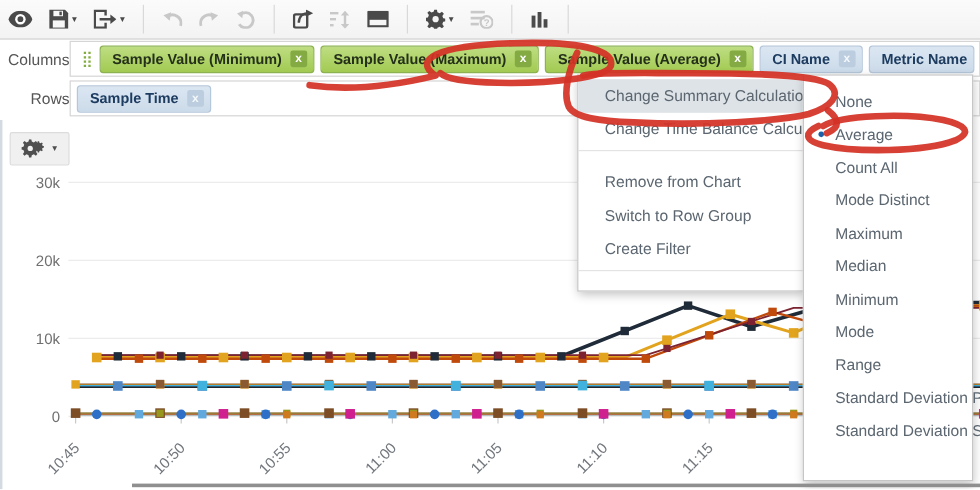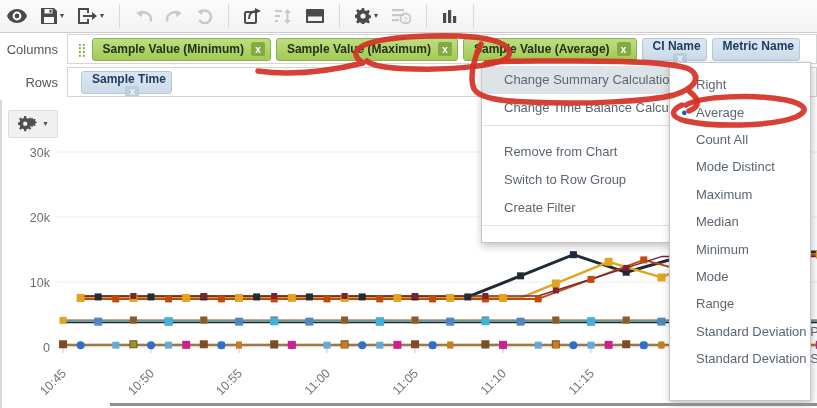--- a/index.html
+++ b/index.html
@@ -11,28 +11,28 @@
            display:flex;align-items:center;}
   .tbtn{height:26px;display:flex;align-items:center;justify-content:center;padding:0 7px;
         color:#4a4a4a;cursor:pointer;}
   .tbtn.disabled{color:#c8c8c8;cursor:default;}
   .tbtn svg{display:block;}
   .tcaret{font-size:8px;margin-left:3px;line-height:1;}
   .tsep{width:1px;height:24px;background:#d9d9d9;margin:0 8px;}
   
   .shelf{position:absolute;left:0;width:817px;height:30px;display:flex;align-items:center;}
   #shelf-columns{top:34px;} #shelf-rows{top:67px;}
-  .shelf-label{width:58px;text-align:right;margin-right:9px;font-size:13px;color:#555;flex:none;}
+  .shelf-label{width:58px;text-align:right;font-size:13px;color:#555;flex:none;}
   .shelf-box{flex:1;height:28px;border:1px solid #d5d5d5;background:#fff;display:flex;
              align-items:center;padding-left:5px;overflow:hidden;}
   .grip{color:#84ad41;font-size:13px;margin:0 7px 0 4px;letter-spacing:-2px;flex:none;}
   .pill{display:inline-flex;align-items:center;height:21px;border-radius:3px;font-size:12px;
         font-weight:bold;padding:0 5px 0 10px;margin-right:5px;white-space:nowrap;cursor:pointer;flex:none;}
   .pill.measure{background:linear-gradient(#bedd82,#a2ca52);border:1px solid #8cb251;color:#24301a;}
-  .pill.dimension{background:linear-gradient(#dbe6f2,#ccdbea);border:1px solid #b5c7da;color:#1d3c60;flex-direction:column;}
+  .pill.dimension{background:linear-gradient(#dbe6f2,#ccdbea);border:1px solid #b5c7da;color:#1d3c60;}
   .pill .px{width:14px;height:14px;margin-left:7px;border-radius:2px;font-size:10px;font-weight:bold;
             display:flex;align-items:center;justify-content:center;}
   .pill.measure .px{background:#83aa43;color:#fff;}
   .pill.dimension .px{background:#bccddf;color:#f4f8fb;}
   
   #gear-btn{position:absolute;left:8px;top:110px;width:48px;height:26px;background:#f0f0f0;
             border:1px solid #dcdcdc;border-radius:2px;display:flex;align-items:center;
             justify-content:center;color:#4f4f4f;cursor:pointer;z-index:2;}
   
   .menu{position:absolute;background:#fff;border:1px solid #c6c6c6;
@@ -370,21 +370,21 @@
           <span class="pill dimension">
             <span>Metric Name</span>
           </span>
         </div>
     </div>
   </div>
 
   <div class="shelf" id="shelf-rows">
     <span class="shelf-label">Rows</span>
     <div class="shelf-box">
-      <div id="rows-pills" style="display:flex;align-items:center;margin-left:8px;">
+      <div id="rows-pills" style="display:flex;align-items:center;margin-left:0;">
           <span class="pill dimension">
             <span>Sample Time</span>
             <span class="px">x</span>
           </span>
         </div>
     </div>
   </div>
 
   <div id="gear-btn">
     <svg width="22" height="16" viewBox="0 0 22 16">
@@ -411,21 +411,21 @@
       <div class="menu-item">
         <span>Switch to Row Group</span>
       </div>
       <div class="menu-item">
         <span>Create Filter</span>
       </div>
       <div class="menu-sep"></div>
     </div>
   <div class="menu" id="sub-menu">
       <div class="sub-item">
-        <span>Right</span>
+        <span>None</span>
       </div>
       <div class="sub-item">
         <span class="bullet">●</span>
         <span>Average</span>
       </div>
       <div class="sub-item">
         <span>Count All</span>
       </div>
       <div class="sub-item">
         <span>Mode Distinct</span>

